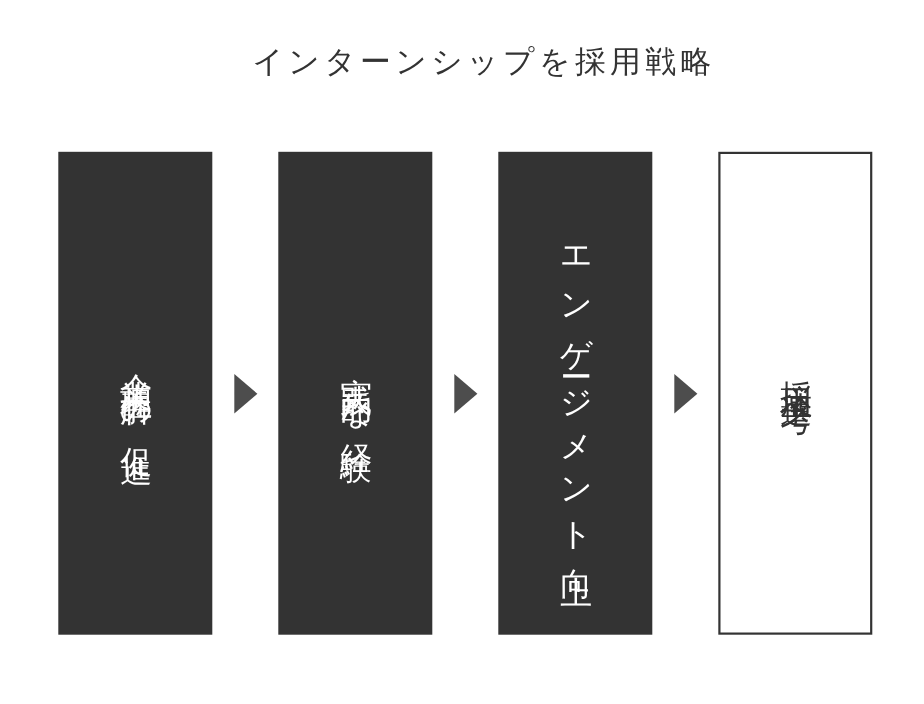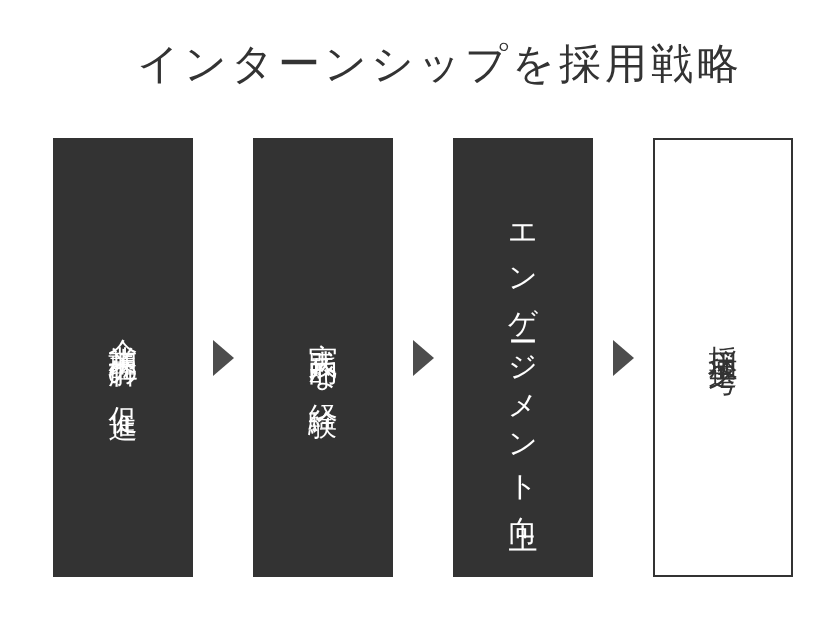--- a/index.html
+++ b/index.html
@@ -25,21 +25,21 @@
     width: 840px;
     height: 640px;
     background: var(--background);
   }
   .title {
     position: absolute;
     top: 41px;
     left: 0;
     width: 840px;
     text-align: center;
-    font-size: 42px;
+    font-size: 28px;
     letter-spacing: 4px;
     line-height: 1.1;
     color: var(--title-color);
     font-weight: 400;
     white-space: nowrap;
     padding-left: 40px;
   }
   .flow {
     position: absolute;
     left: 53px;

